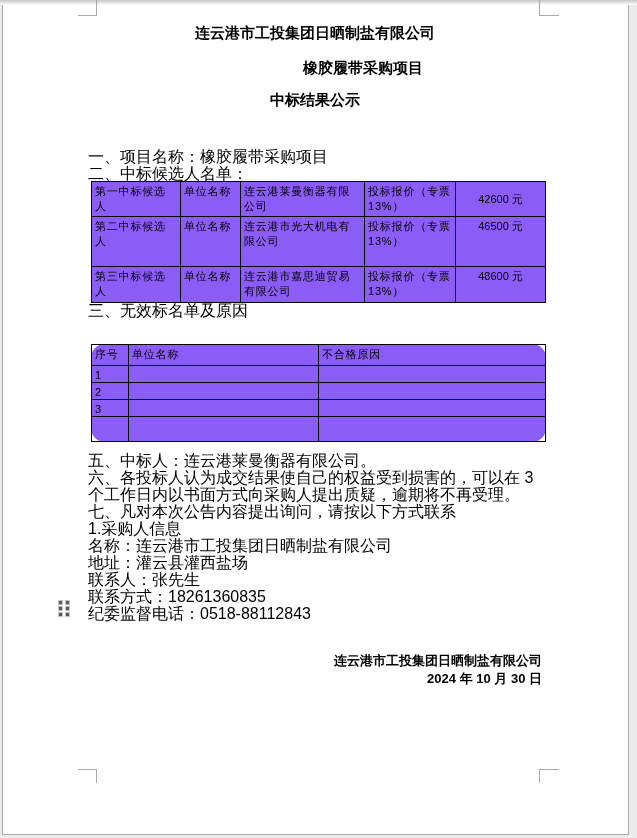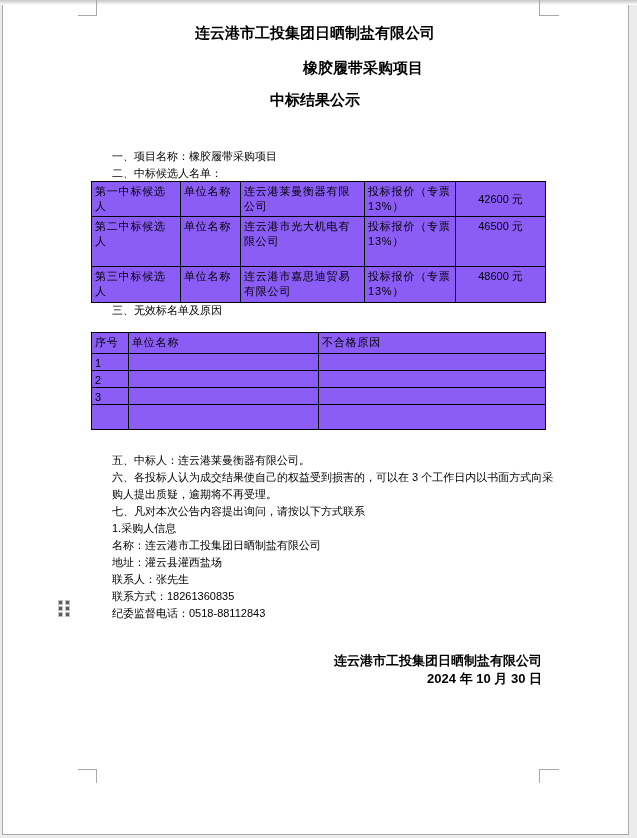--- a/index.html
+++ b/index.html
@@ -25,41 +25,41 @@
   .crop.bl{left:78px;top:769px;width:18px;height:13px;border-right:1px solid #a8a8a8;border-top:1px solid #a8a8a8;}
   .crop.br{left:539px;top:769px;width:19px;height:13px;border-left:1px solid #a8a8a8;border-top:1px solid #a8a8a8;}
 
   .title{
     position:absolute;left:2px;width:626px;text-align:center;
     font-weight:bold;font-size:15px;line-height:16px;
   }
   .t1{top:25px;} .t2{top:60px;padding-left:48px;} .t3{top:92px;}
 
   .para{
-    position:absolute;left:112px;width:446px;
-    font-size:11px;line-height:17px;
+    position:absolute;left:88px;width:446px;
+    font-size:16px;line-height:17px;
   }
   .p1{top:148px;} .p2{top:165px;} .p3{top:302px;}
   .p5{top:452px;} .p6{top:469px;} .p7{top:503px;}
   .p8{top:520px;} .p9{top:537px;} .p10{top:554px;}
   .p11{top:571px;} .p12{top:588px;} .p13{top:605px;}
 
   table{border-collapse:collapse;table-layout:fixed;position:absolute;background:#8b5cf6;}
   td,th{border:1px solid #000;font-size:11px;font-weight:normal;
     padding:2px 3px;vertical-align:top;overflow:hidden;text-align:left;
     word-break:break-all;}
   .tbl-candidates{left:91px;top:181px;width:454px;}
   .tbl-candidates td{letter-spacing:0.8px;line-height:15px;}
   .tbl-candidates td.amount{letter-spacing:0;text-align:center;}
   .tbl-candidates tr:nth-child(1){height:35px;}
   .tbl-candidates tr:nth-child(2){height:50px;margin-top:28px;}
   .tbl-candidates tr:nth-child(3){height:36px;}
   .tbl-candidates td.amount.mid{vertical-align:middle;}
 
-  .tbl-invalid{left:91px;top:332px;width:454px;}
+  .tbl-invalid{left:91px;top:344px;width:454px;border-radius:14px;}
   .tbl-invalid td,.tbl-invalid th{line-height:12px;padding:3px 3px 1px 3px;letter-spacing:0.8px;}
   .tbl-invalid tr:nth-child(1){height:21px;}
   .tbl-invalid tr:nth-child(2),.tbl-invalid tr:nth-child(3),.tbl-invalid tr:nth-child(4){height:15px;}
   .tbl-invalid tr:nth-child(5){height:25px;}
 
   .sig{
     position:absolute;left:96px;width:446px;text-align:right;
     font-weight:bold;font-size:13px;line-height:15px;
   }
   .sig1{top:653px;} .sig2{top:671px;}

